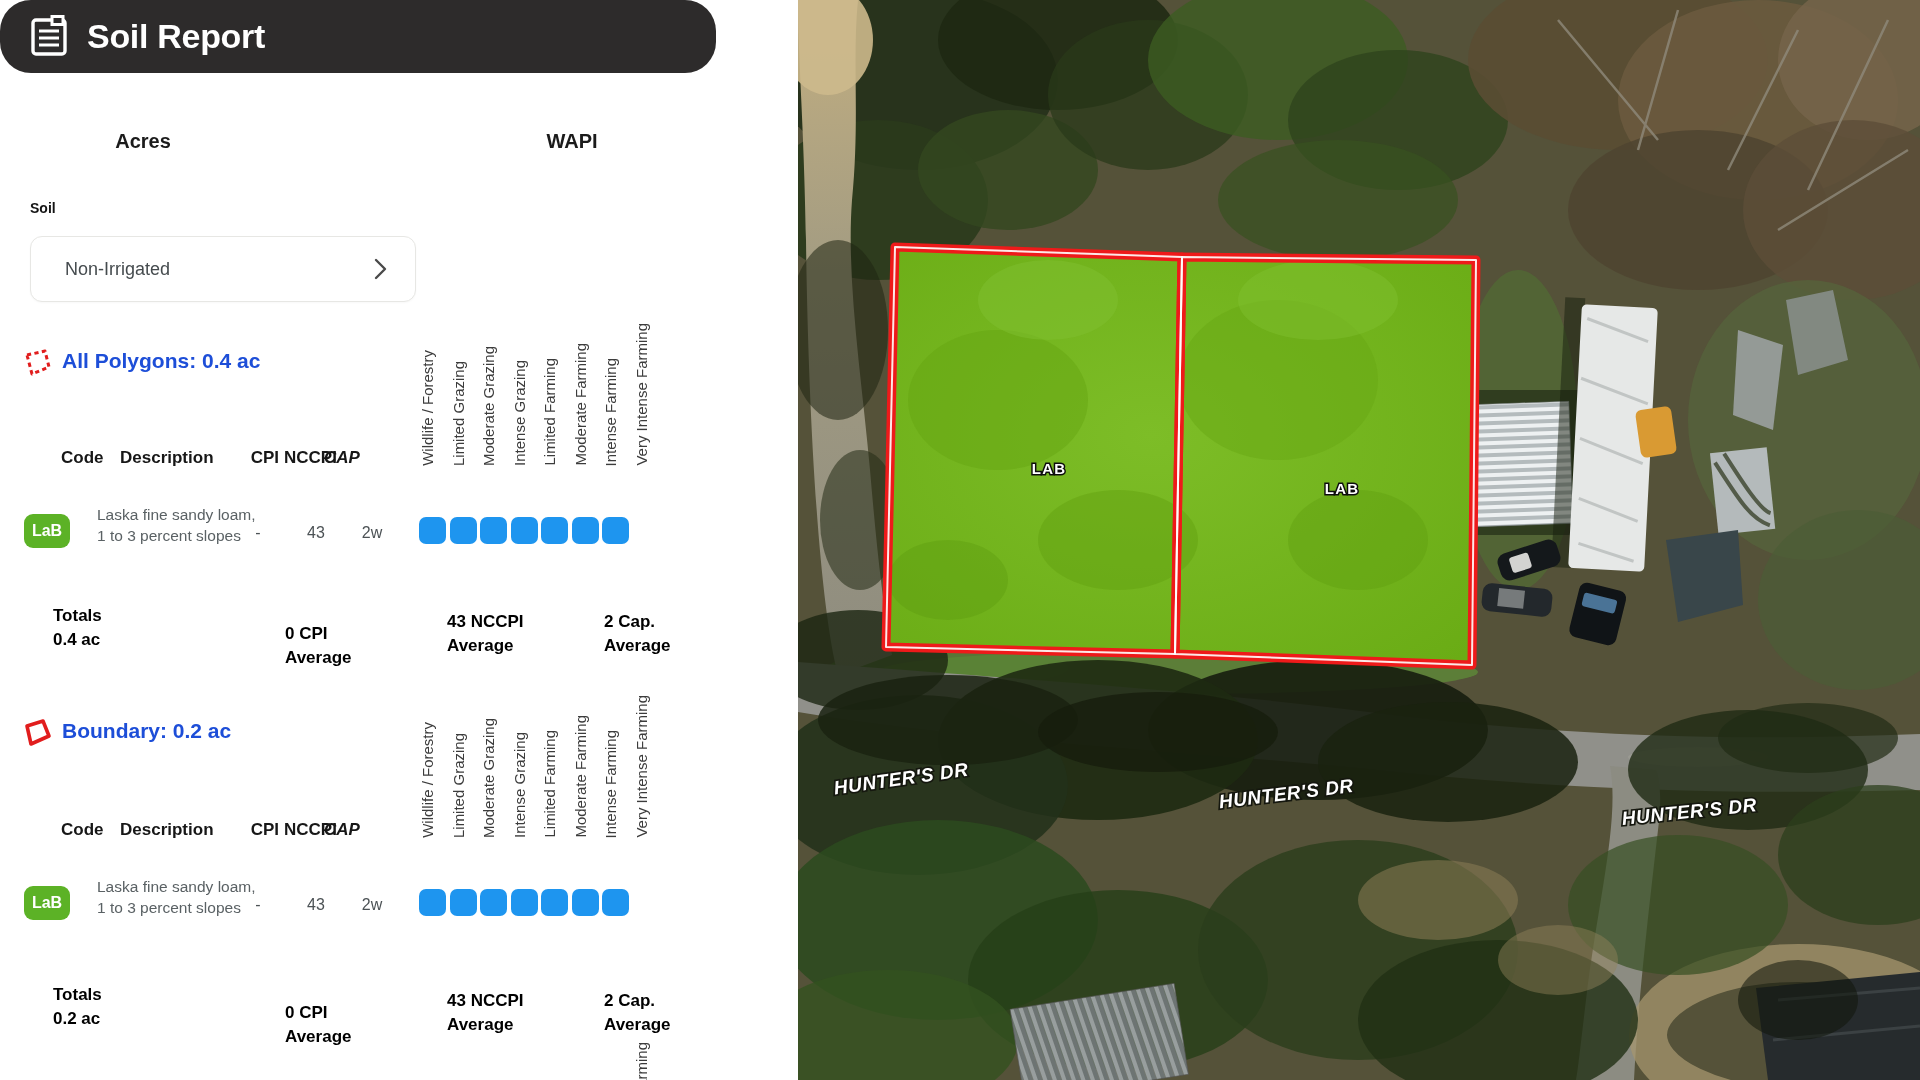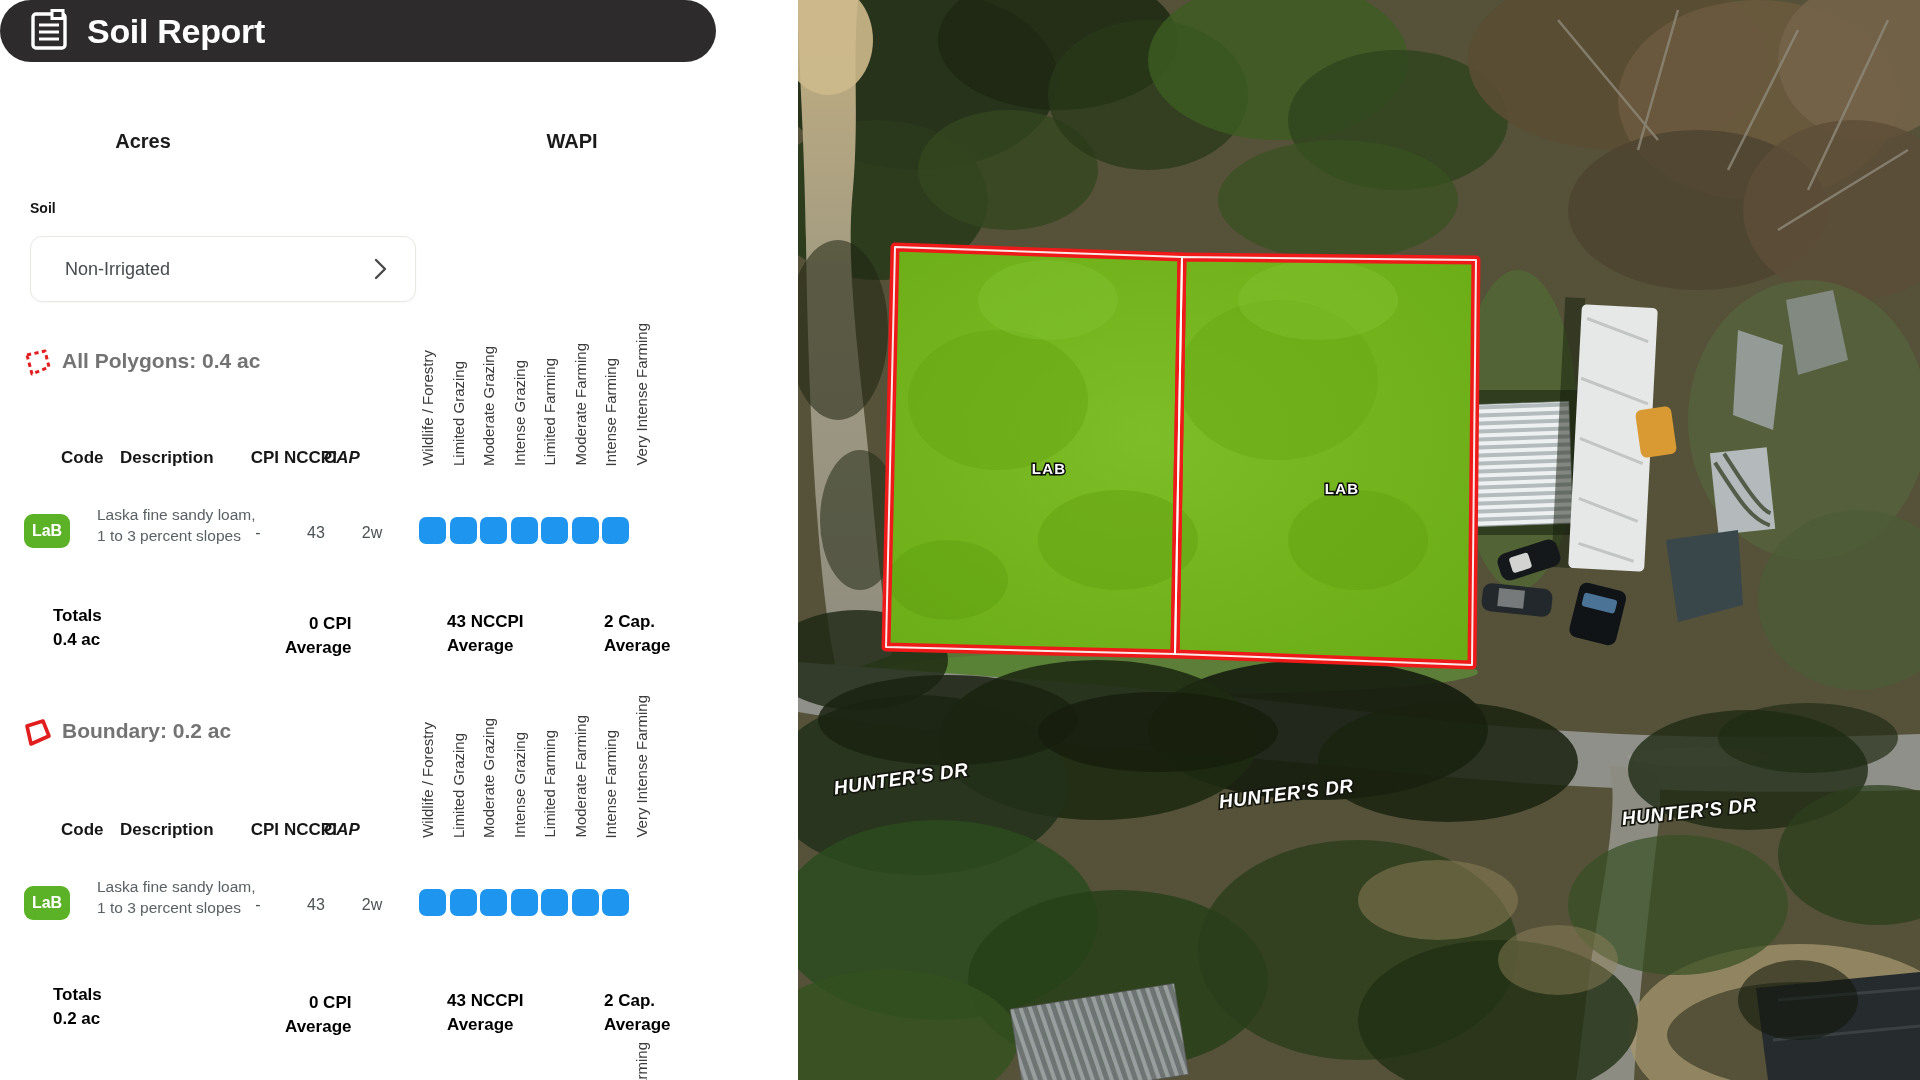--- a/index.html
+++ b/index.html
@@ -2,39 +2,39 @@
 <html><head>
 <meta charset="utf-8">
 <style>
   * { margin:0; padding:0; box-sizing:border-box; }
   html,body { width:1920px; height:1080px; overflow:hidden; background:#fff;
     font-family:"Liberation Sans", sans-serif; }
   body { position:relative; }
 
   
   .sidebar { position:absolute; left:0; top:0; width:798px; height:1080px; background:#fff; }
-  .app-header { position:absolute; left:0; top:0; width:716px; height:62px; background:#2d2b2b;
+  .app-header { position:absolute; left:0; top:0; width:716px; height:73px; background:#2d2b2b;
     display:flex; align-items:center; padding-left:30px; gap:17px;border-radius:31px; }
   .app-title { color:#fff; font-size:34px; font-weight:800; letter-spacing:-0.3px; }
 
   .tab { position:absolute; top:116px; height:50px; line-height:50px; text-align:center;
     font-size:20px; font-weight:600; color:#1b1b1b; cursor:pointer; }
   .tab-acres { left:96px; width:94px; }
   .tab-wapi { left:525px; width:94px; }
   .tab-pill { position:absolute; left:251px; top:116px; width:215px; height:50px; background:#262424;
     border-radius:14px; color:#fff; text-align:center; line-height:50px; font-size:20px; font-weight:700; }
 
   .soil-label { position:absolute; left:30px; top:200px; font-size:14px; font-weight:700; color:#141414; }
   .select-card { position:absolute; left:30px; top:236px; width:386px; height:66px; background:#fff;
     border:1.5px solid #e7e7e4; border-radius:12px; display:flex; align-items:center;
     padding:0 24px 0 34px; box-shadow:0 1px 2px rgba(0,0,0,0.03); cursor:pointer; }
   .select-card .sel-text { font-size:18px; font-weight:500; color:#454b4e; flex:1; }
 
   .section-icon { position:absolute; left:22px; width:30px; height:30px; }
-  .section-title { position:absolute; left:62px; font-size:21px; font-weight:800; color:#737373; }
+  .section-title { position:absolute; left:62px; font-size:21px; font-weight:800; color:#1d4ed8; }
 
   .cap-headers { position:absolute; left:419px; width:246px; height:178px; display:flex; align-items:flex-end; }
   .cap-headers span { width:30.5px; display:flex; justify-content:center;
     writing-mode:vertical-rl; transform:rotate(180deg);
     font-size:15px; color:#3c3c3c; white-space:nowrap; }
 
   .thead span { position:absolute; font-size:17px; font-weight:700; color:#171717; }
   .th-code { left:25px;margin-left:36px; } .th-desc { left:97px;margin-left:23px; } .th-cpi { left:247px; width:32px; text-align:right; }
   .th-nccpi { left:284px; } .th-cap { left:324px;font-style:italic; }
 
@@ -45,21 +45,21 @@
   .row-val { position:absolute; font-size:16px; color:#4c5255; text-align:center; }
   .rv-cpi { left:246px; width:24px; } .rv-nccpi { left:296px; width:40px; } .rv-cap { left:350px; width:44px; }
 
   .squares { position:absolute; left:419px; display:flex; }
   .sq { width:27px; height:27px; border-radius:7px; margin-right:3.5px; background:transparent; }
   .sq.filled { background:#1e95ef; }
 
   .totals { position:absolute; left:0; width:716px; }
   .totals div { position:absolute; font-size:17px; font-weight:800; color:#000000; line-height:24px; }
   .tot-label { left:53px; top:0; }
-  .tot-cpi { left:285px; top:8px;text-align:right; } .tot-nccpi { left:447px; top:6px; } .tot-cap { left:604px; top:6px; }
+  .tot-cpi { left:285px; top:18px; } .tot-nccpi { left:447px; top:6px; } .tot-cap { left:604px; top:6px; }
 
   .clipped-rot { position:absolute; left:633px; top:1042px; width:30px; }
   .clipped-rot span { display:block; writing-mode:vertical-rl; transform:rotate(180deg);
     font-size:15px; color:#3c3c3c; white-space:nowrap; }
 
   
   .map { position:absolute; left:798px; top:0; width:1122px; height:1080px; background:#4f4c31; cursor:grab; }
   .map svg { display:block; }
   .street-text { fill:#fff; stroke:#15170f; stroke-width:3.4px; paint-order:stroke;
     font-size:19px; font-weight:700; font-style:italic; letter-spacing:0.6px; }

